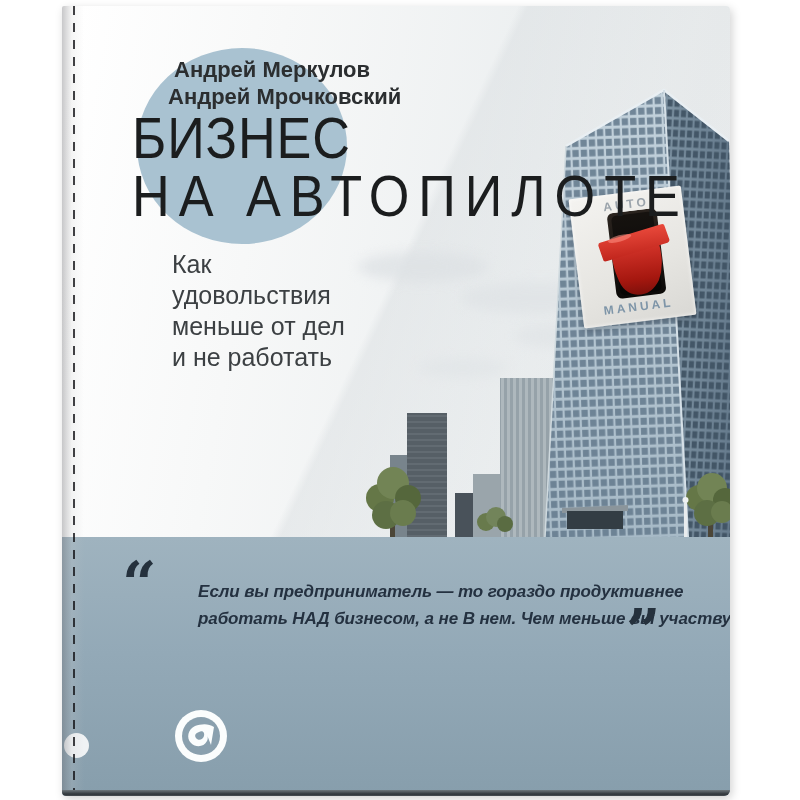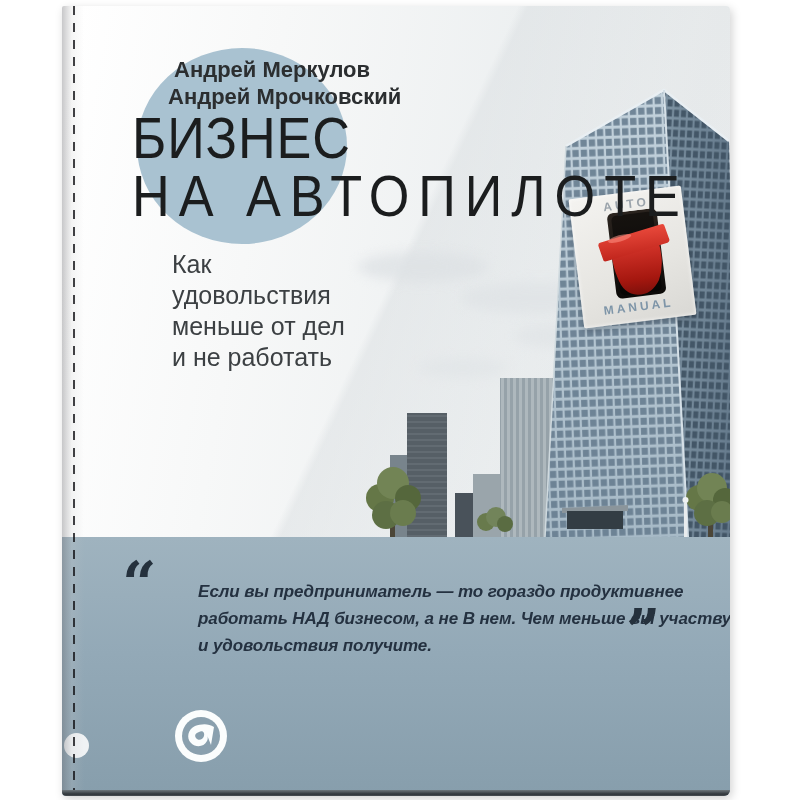--- a/index.html
+++ b/index.html
@@ -232,21 +232,20 @@
     <div>удовольствия</div>
     <div>меньше от дел</div>
     <div>и не работать</div>
   </div>
 
   <div class="band">
     <div class="qmark open">“</div>
     <div class="quote">
       <div>Если вы предприниматель — то гораздо продуктивнее</div>
       <div>работать НАД бизнесом, а не В нем. Чем меньше вы участвуете</div>
-      <div>и удовольствия получите.</div>
     </div>
     <div class="qmark close">”</div>
 
     <svg class="logo" viewBox="0 0 52 52">
       <circle cx="26" cy="26" r="26" fill="#fbfdfd"></circle>
       <circle cx="26" cy="26" r="19" fill="#8aa0ae"></circle>
       <path d="M20 16 C13 19 11 28 16 33 C21 38 29 37 32 31 C33 29 33 27 32 25 L36 35 L39 17 C33 13 26 14 20 16 Z
                M24 22 C27 20 30 22 29 26 C28 30 23 31 21 28 C19 25 21 23 24 22 Z" fill="#fbfdfd" fill-rule="evenodd"></path>
     </svg>
   </div>

